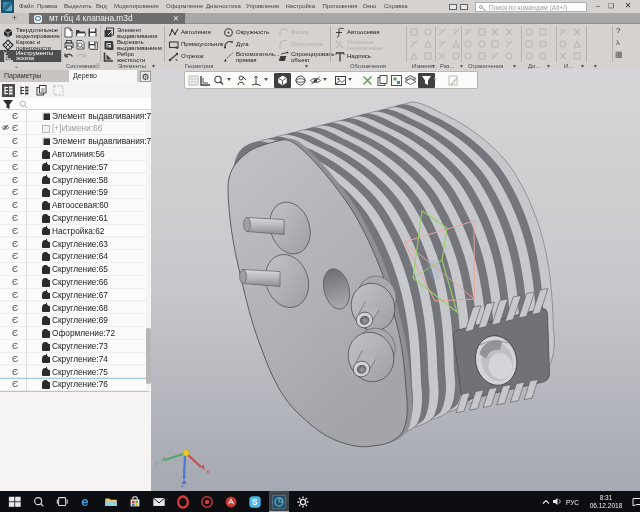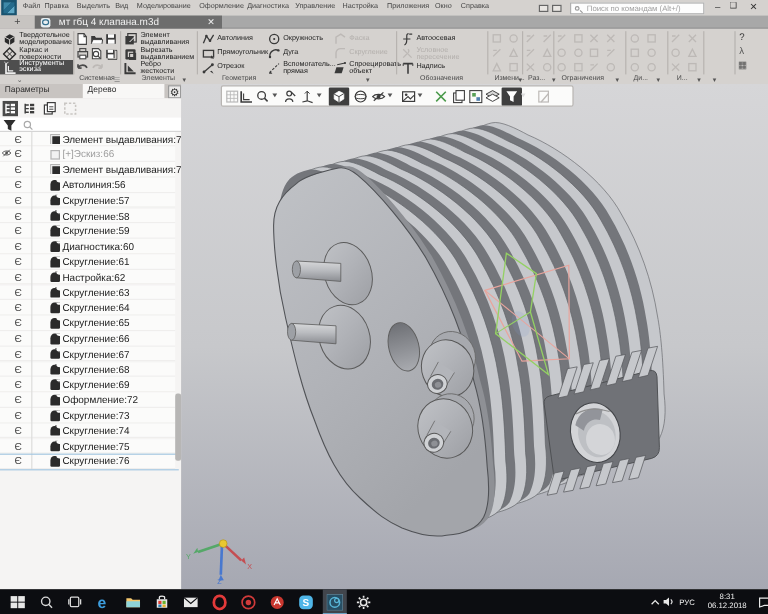--- a/index.html
+++ b/index.html
@@ -399,21 +399,21 @@
         <span class="ttext">Элемент выдавливания:77</span>
       </div>
       <div class="trow gray" style="top:52.3px">
         <svg class="eye" viewBox="0 0 10 10">
           <path d="M1,5 C3,2.5 7,2.5 9,5 C7,7.5 3,7.5 1,5 Z" fill="none" stroke="#555" stroke-width="0.9"></path>
           <circle cx="5" cy="5" r="1.3" fill="#555"></circle>
           <path d="M2,8 L8,2" stroke="#555" stroke-width="0.9"></path>
         </svg>
         <span class="estat">Є</span>
         <span class="ic-sk"></span>
-        <span class="ttext">[+]Эскиз:66</span>
+        <span class="ttext">[+]Измени:66</span>
       </div>
       <div class="trow" style="top:65.1px">
         <span class="estat">Є</span>
         <span class="ic-extr"></span>
         <span class="ttext">Элемент выдавливания:79</span>
       </div>
       <div class="trow" style="top:77.9px">
         <span class="estat">Є</span>
         <span class="ic-fil">
           <b></b>
@@ -439,21 +439,21 @@
         <span class="ic-fil">
           <b></b>
         </span>
         <span class="ttext">Скругление:59</span>
       </div>
       <div class="trow" style="top:129.1px">
         <span class="estat">Є</span>
         <span class="ic-fil">
           <b></b>
         </span>
-        <span class="ttext">Диагностика:60</span>
+        <span class="ttext">Автоосевая:60</span>
       </div>
       <div class="trow" style="top:141.9px">
         <span class="estat">Є</span>
         <span class="ic-fil">
           <b></b>
         </span>
         <span class="ttext">Скругление:61</span>
       </div>
       <div class="trow" style="top:154.7px">
         <span class="estat">Є</span>

